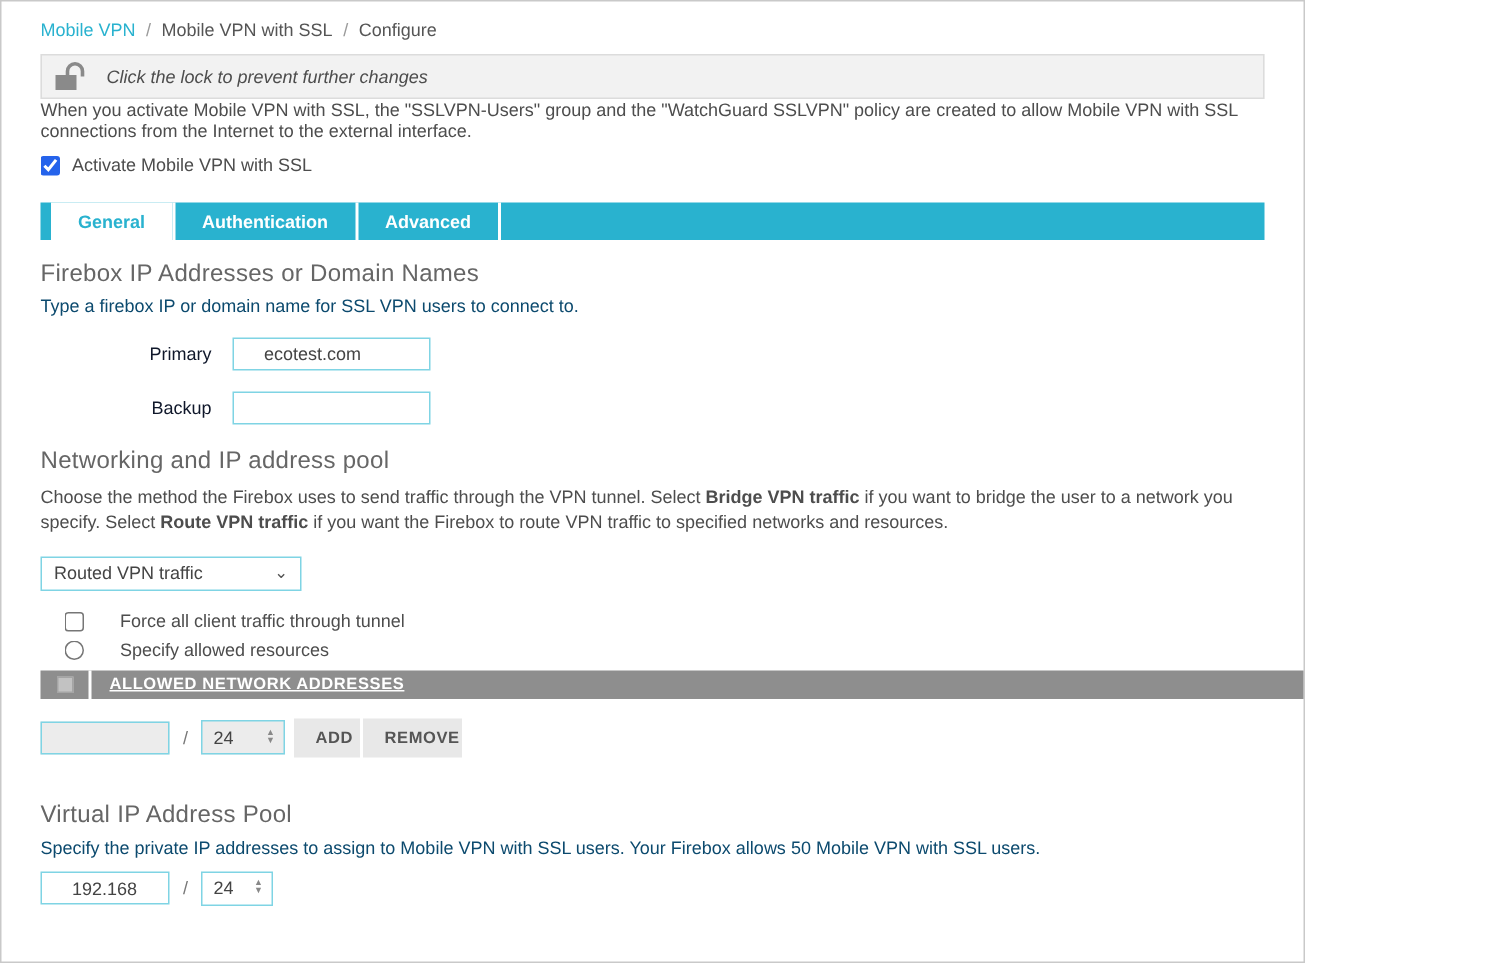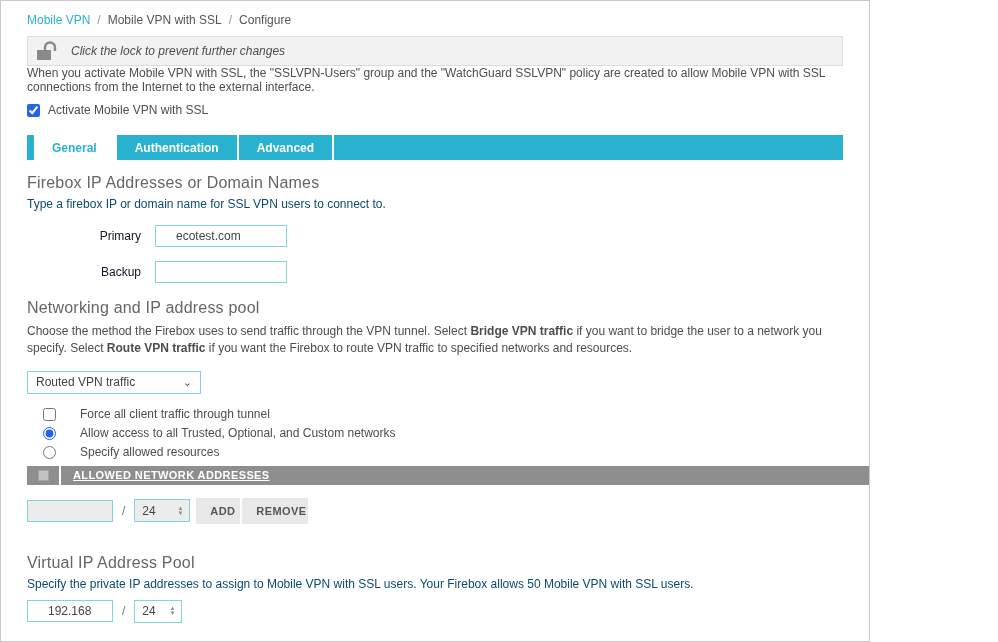--- a/index.html
+++ b/index.html
@@ -164,24 +164,20 @@
     <span>Routed VPN traffic</span>
     <span class="chev">⌄</span>
   </div>
 
   <div class="opt-group">
     <div class="opt-row">
       <input type="checkbox" style="">
       <span>Force all client traffic through tunnel</span>
     </div>
     <div class="opt-row">
-      <input type="radio" name="access" checked="true" style="">
-      <span>Allow access to all Trusted, Optional, and Custom networks</span>
-    </div>
-    <div class="opt-row">
       <input type="radio" name="access" style="">
       <span>Specify allowed resources</span>
     </div>
   </div>
 
   <div class="tbl-header">
     <div class="tbl-check-cell">
       <div class="tbl-check"></div>
     </div>
     <div class="tbl-vline"></div>

